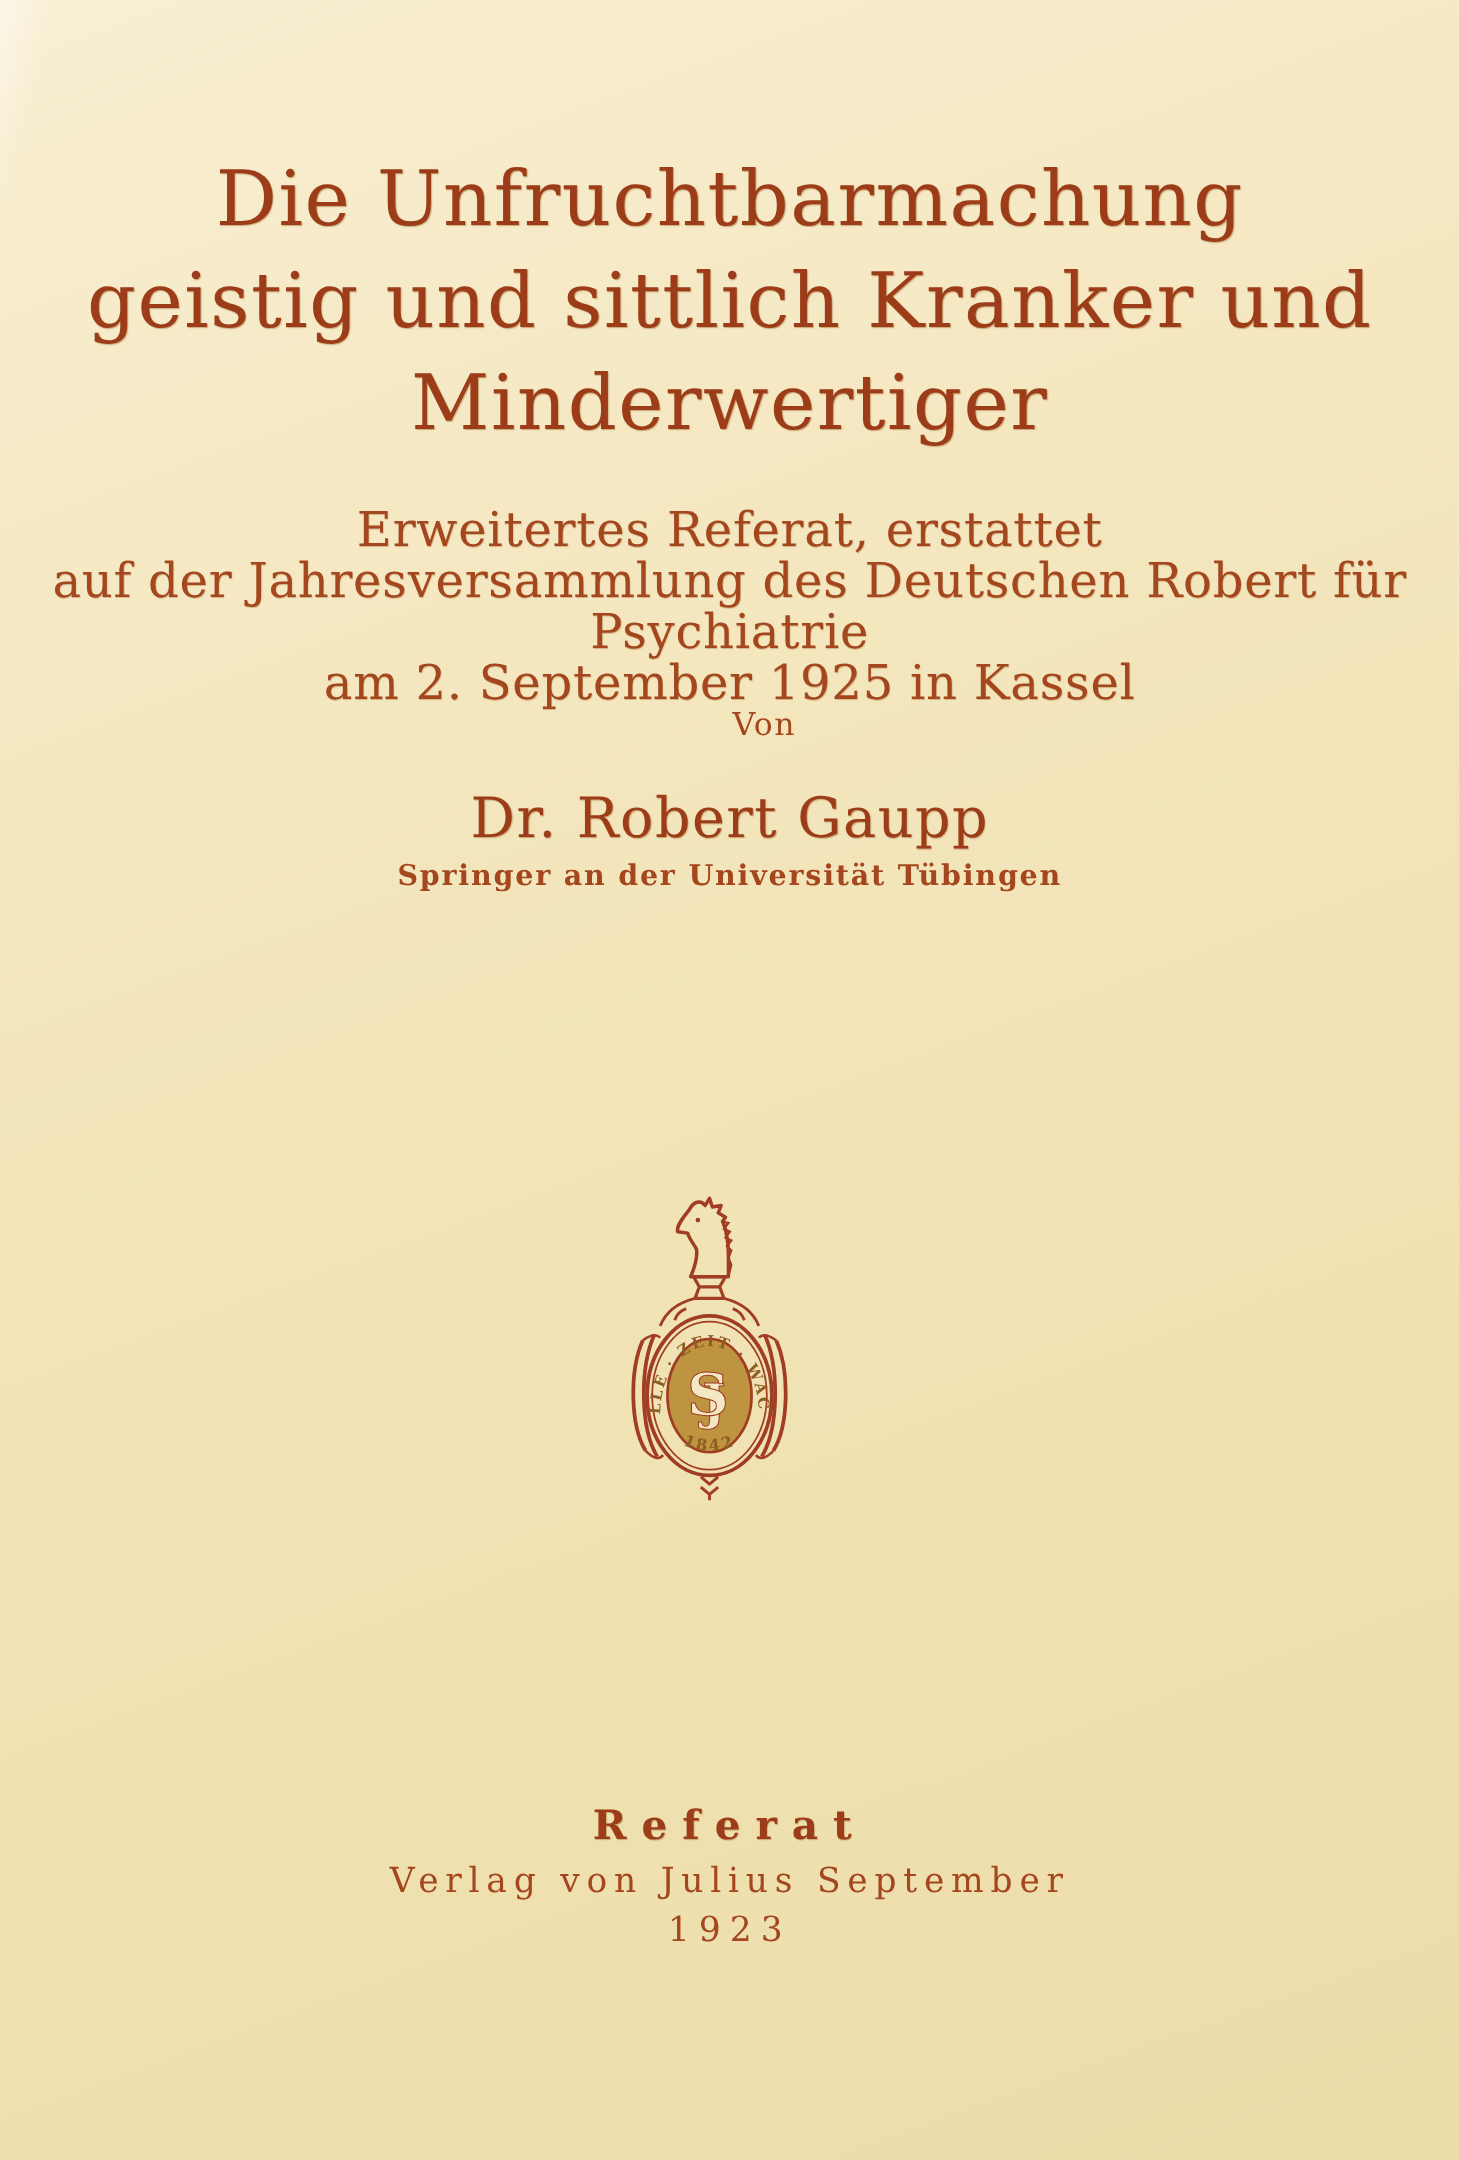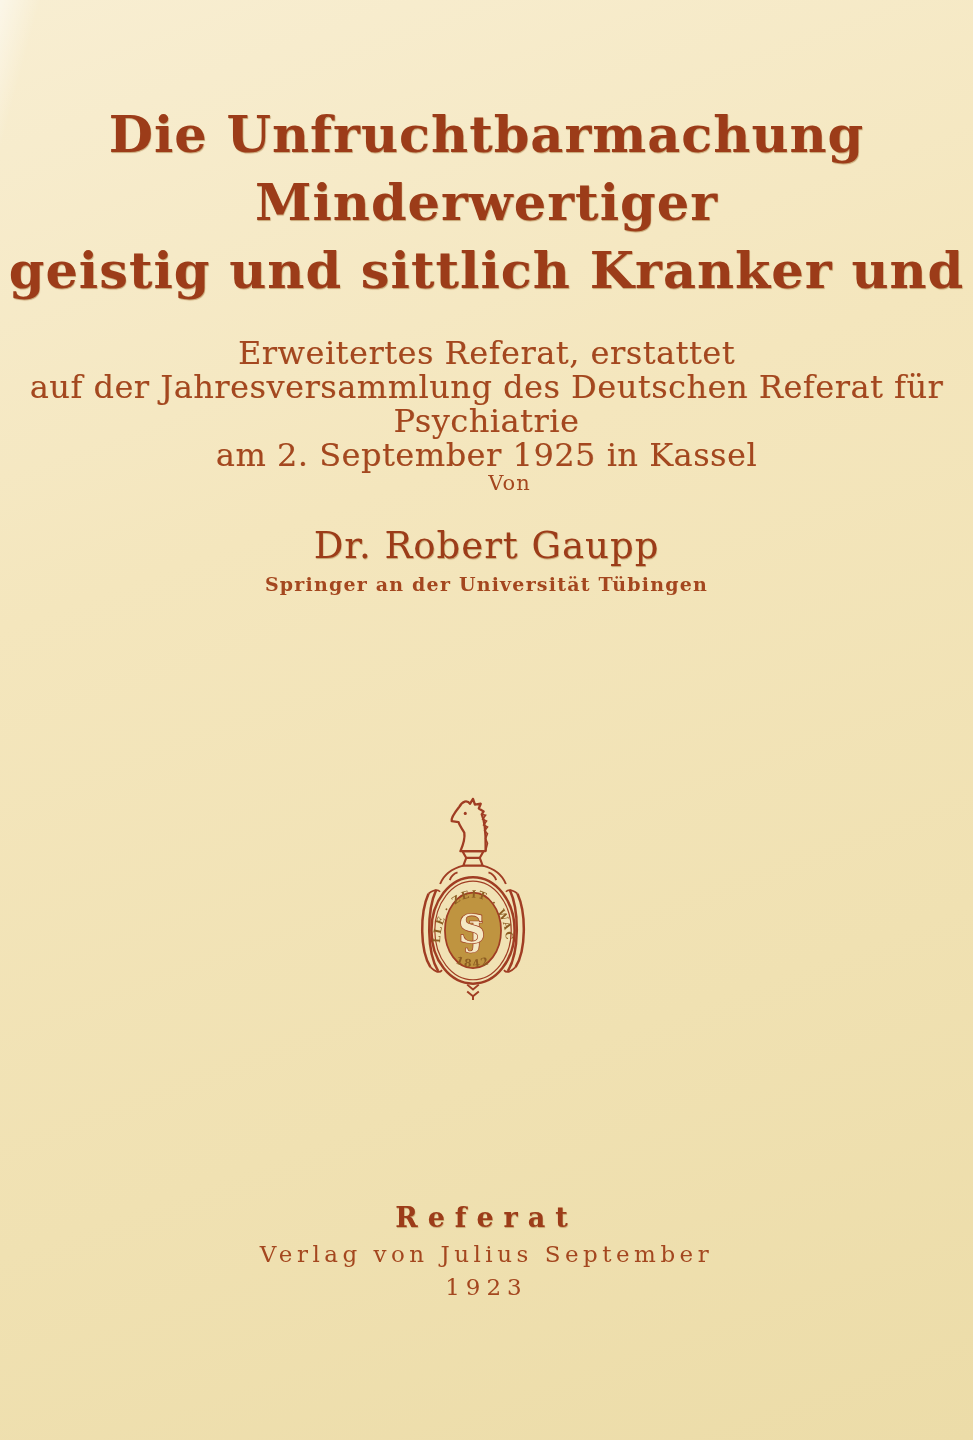--- a/index.html
+++ b/index.html
@@ -13,21 +13,21 @@
       linear-gradient(105deg, rgba(255,255,255,0.5) 0%, rgba(255,255,255,0) 3%),
       linear-gradient(160deg, #f8eed2 0%, #f4e6bd 35%, #f0e1b2 70%, #ecdca8 100%);
     font-family: "DejaVu Serif", "Liberation Serif", serif;
     color: #9e3e1d;
   }
   .block { position: absolute; left: 0; width: 100%; text-align: center; }
 
   .title-block { top: 100px; }
   .title-line {
     font-size: 51px;
-    font-weight: bold;
+    font-weight: normal;
     line-height: 68px;
     color: #9c3c19;
     letter-spacing: 1px;
     text-shadow: 0.6px 0.6px 0.8px rgba(143,84,22,0.45);
   }
 
   .subtitle-block { top: 336px; }
   .subtitle-line {
     font-size: 32px;
     line-height: 34px;
@@ -78,27 +78,27 @@
     font-size: 23px; color: #a4471f; letter-spacing: 6px; line-height: 32px;
   }
 </style>
 </head>
 <body>
 
 <div class="page">
 
   <div class="block title-block">
     <div class="title-line">Die Unfruchtbarmachung</div>
+    <div class="title-line">geistig und sittlich Kranker und</div>
     <div class="title-line">Minderwertiger</div>
-    <div class="title-line">geistig und sittlich Kranker und</div>
   </div>
 
   <div class="block subtitle-block">
     <div class="subtitle-line">Erweitertes Referat, erstattet</div>
-    <div class="subtitle-line">auf der Jahresversammlung des Deutschen Referat für Psychiatrie</div>
+    <div class="subtitle-line">auf der Jahresversammlung des Deutschen Robert für Psychiatrie</div>
     <div class="subtitle-line">am 2. September 1925 in Kassel</div>
   </div>
 
   <div class="block von-line">Von</div>
 
   <div class="block author-line">Dr. Robert Gaupp</div>
 
   <div class="block affiliation-line">Springer an der Universität Tübingen</div>
 
   <div class="emblem-wrap">

